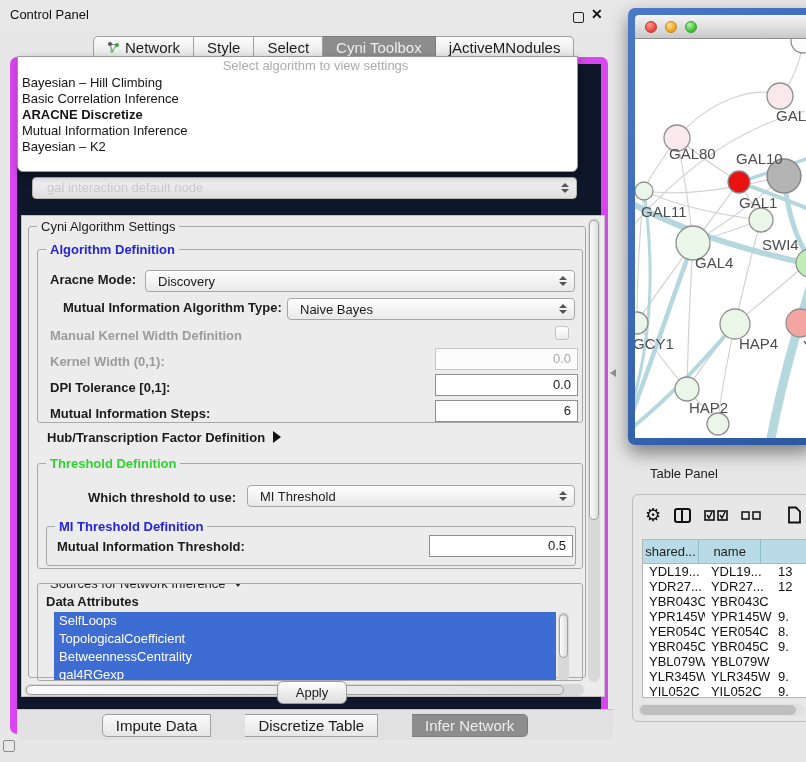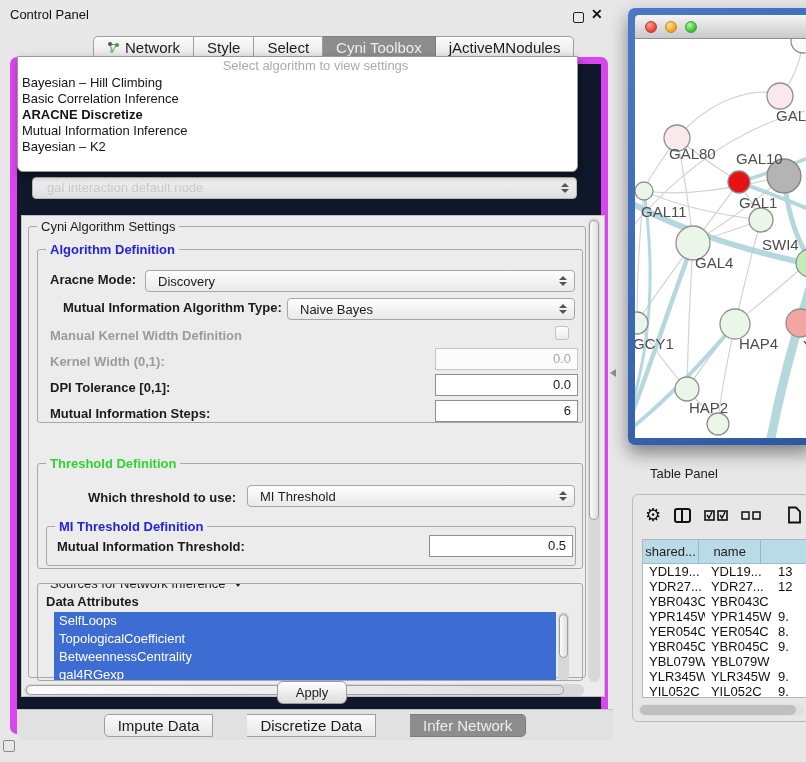--- a/index.html
+++ b/index.html
@@ -194,20 +194,23 @@
           <span class="lbl dis" style="left:12px; top:104px;">Kernel Width (0,1):</span>
           <div class="tfield dis" style="left:397px; top:98px; width:143px;">0.0</div>
 
           <span class="lbl" style="left:12px; top:130px;">DPI Tolerance [0,1]:</span>
           <div class="tfield" style="left:397px; top:124px; width:143px;">0.0</div>
 
           <span class="lbl" style="left:12px; top:156px;">Mutual Information Steps:</span>
           <div class="tfield" style="left:397px; top:150px; width:143px;">6</div>
         </div>
 
+        <div style="position:absolute; left:18px; top:202px; height:18px; line-height:18px; font-weight:bold; cursor:pointer;">
+          <span>Hub/Transcription Factor Definition</span><span class="tri-right"></span>
+        </div>
 
         <div class="gb" style="left:8px; top:236px; width:546px; height:106px;">
           <span class="lg green">Threshold Definition</span>
 
           <span class="lbl" style="left:50px; top:26px;">Which threshold to use:</span>
           <div class="combo" style="left:209px; top:21px; width:328px;">
             <span>MI Threshold</span>
             <span class="combo-arrows">
                 <i class="up"></i>
                 <i class="dn"></i>
@@ -244,21 +247,21 @@
       </div>
     </div>
 
     <div class="apply-btn" style="left:260px; top:617px;">Apply</div>
 
     <div class="bottom-strip">
       <div class="tab">
           <span>Impute Data</span>
         </div>
       <div class="tab">
-          <span>Discretize Data</span>
+          <span>Discretize Table</span>
         </div>
       <div class="tab active">
           <span>Infer Network</span>
         </div>
     </div>
   </div>
 
   <div class="popup">
     <div class="pp-ph">Select algorithm to view settings</div>
     <div class="pp-item">Bayesian – Hill Climbing</div>

